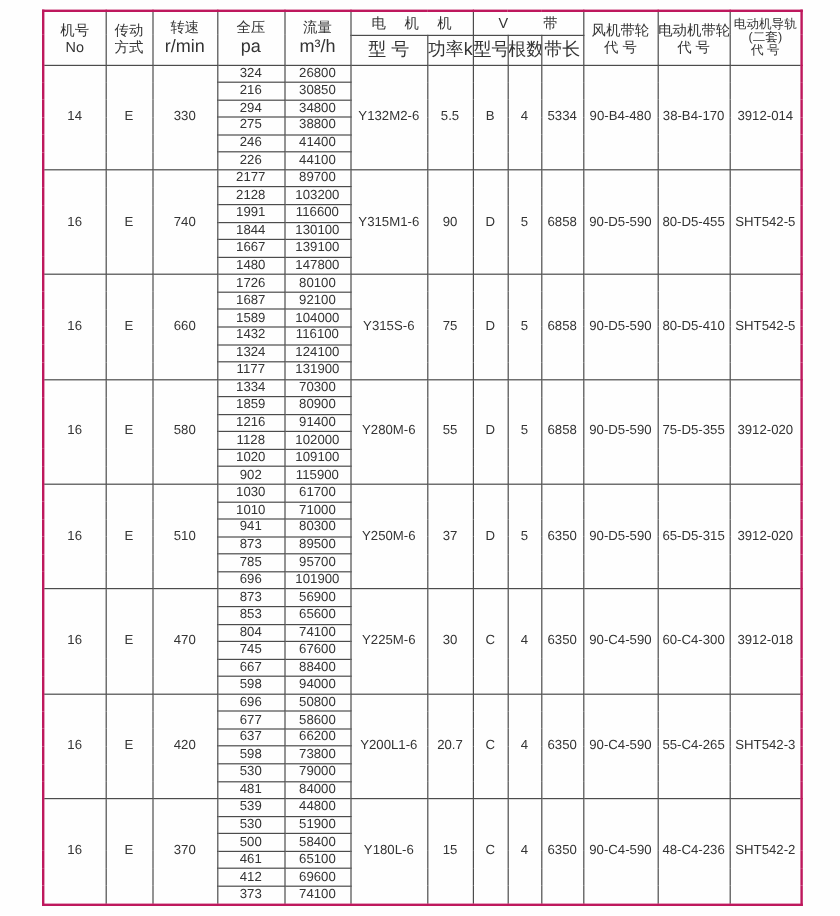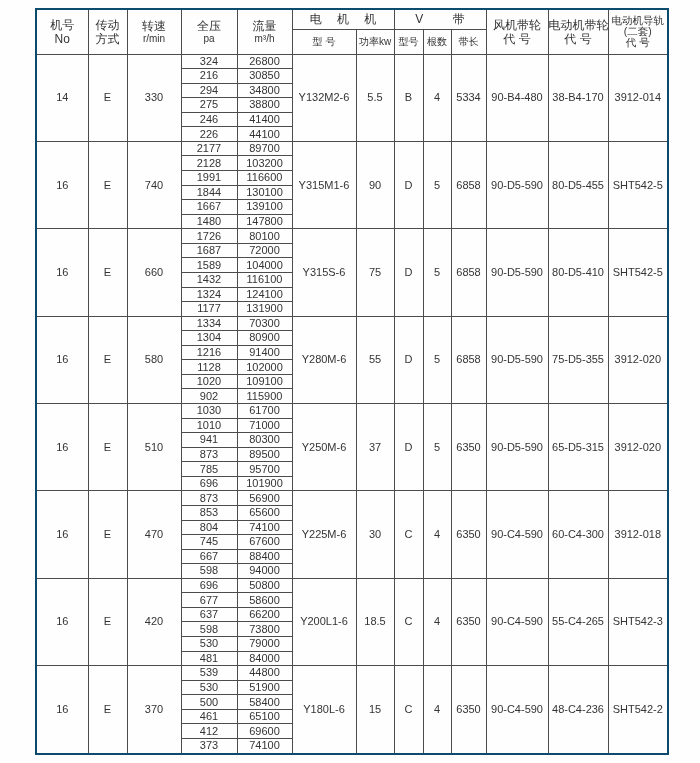--- a/index.html
+++ b/index.html
@@ -1,29 +1,29 @@
 <!DOCTYPE html>
 <html><head>
 <meta charset="utf-8">
 <style>
   html,body{margin:0;padding:0;background:#ffffff;}
   .page{position:relative;width:700px;height:763px;background:#fefefe;
         font-family:"Liberation Sans","DejaVu Sans",sans-serif;color:#343434;}
   table.spec{position:absolute;left:35px;top:8px;width:632px;height:747px;
-             border-collapse:collapse;table-layout:fixed;border:2px solid #0c4a6e;}
+             border-collapse:collapse;table-layout:fixed;border:2px solid #be185d;}
   th,td{border:1px solid #4c4c4c;text-align:center;vertical-align:middle;
         padding:0;font-weight:normal;line-height:1.18;overflow:hidden;white-space:nowrap;}
   thead th{font-size:12px;}
   thead tr.h1{height:20px;}
   thead tr.h2{height:25px;}
   thead th span{display:block;}
   .u{}
   .grp-motor{word-spacing:12px;margin-top:41px;}
   .grp-vbelt{word-spacing:26px;}
-  .sub{font-size:10px;}
+  .sub{font-size:15px;}
   .rail-h{font-size:10.5px;line-height:1.08;}
   tbody td{font-size:11px;}
 </style>
 </head>
 <body>
 
 <div class="page">
   <table class="spec">
     <colgroup>
       <col style="width:52px">
@@ -167,21 +167,21 @@
           <td rowspan="6">75</td>
           <td rowspan="6">D</td>
           <td rowspan="6">5</td>
           <td rowspan="6">6858</td>
           <td rowspan="6">90-D5-590</td>
           <td rowspan="6">80-D5-410</td>
           <td rowspan="6">SHT542-5</td>
         </tr>
         <tr>
           <td>1687</td>
-          <td>72000</td>
+          <td>92100</td>
         </tr>
         <tr>
           <td>1589</td>
           <td>104000</td>
         </tr>
         <tr>
           <td>1432</td>
           <td>116100</td>
         </tr>
         <tr>
@@ -201,21 +201,21 @@
           <td rowspan="6">Y280M-6</td>
           <td rowspan="6">55</td>
           <td rowspan="6">D</td>
           <td rowspan="6">5</td>
           <td rowspan="6">6858</td>
           <td rowspan="6">90-D5-590</td>
           <td rowspan="6">75-D5-355</td>
           <td rowspan="6">3912-020</td>
         </tr>
         <tr>
-          <td>1304</td>
+          <td>1859</td>
           <td>80900</td>
         </tr>
         <tr>
           <td>1216</td>
           <td>91400</td>
         </tr>
         <tr>
           <td>1128</td>
           <td>102000</td>
         </tr>
@@ -297,21 +297,21 @@
           <td>598</td>
           <td>94000</td>
         </tr>
         <tr>
           <td rowspan="6">16</td>
           <td rowspan="6">E</td>
           <td rowspan="6">420</td>
           <td>696</td>
           <td>50800</td>
           <td rowspan="6">Y200L1-6</td>
-          <td rowspan="6">18.5</td>
+          <td rowspan="6">20.7</td>
           <td rowspan="6">C</td>
           <td rowspan="6">4</td>
           <td rowspan="6">6350</td>
           <td rowspan="6">90-C4-590</td>
           <td rowspan="6">55-C4-265</td>
           <td rowspan="6">SHT542-3</td>
         </tr>
         <tr>
           <td>677</td>
           <td>58600</td>

